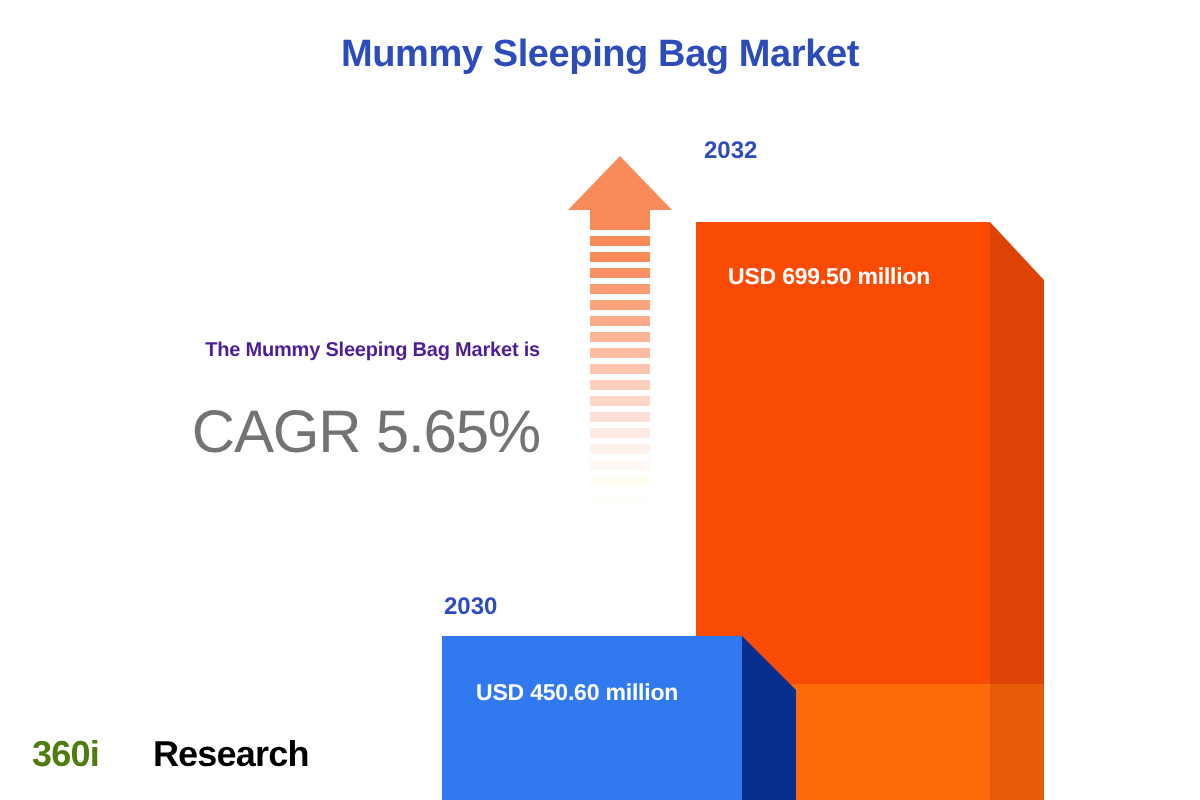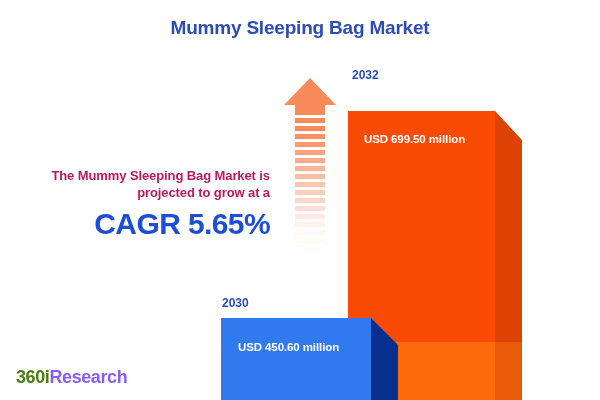--- a/index.html
+++ b/index.html
@@ -35,46 +35,46 @@
 
   
   #statement-block {
     position: absolute;
     left: 14px;
     top: 167px;
     width: 256px;
     text-align: right;
   }
   #statement-text {
-    font-size: 13px;
-    font-weight: bold;
-    color: #be185d;
+    font-size: 10px;
+    font-weight: bold;
+    color: #4c1d95;
     line-height: 17px;
     letter-spacing: -0.1px;
   }
   #cagr-value {
-    margin-top: 6px;
+    margin-top: 16px;
     font-size: 30px;
-    font-weight: bold;
-    color: #1d4ed8;
+    font-weight: normal;
+    color: #737373;
     letter-spacing: -0.6px;
     line-height: 34px;
   }
 
   
   #brand-logo {
     position: absolute;
     left: 16px;
     top: 367px;
     font-size: 18px;
     font-weight: bold;
     letter-spacing: -0.4px;
   }
   #brand-logo .logo-mark { color: #4d7c0f; }
-  #brand-logo .logo-word { color: #8b5cf6; }
+  #brand-logo .logo-word { color: #000000; margin-left: 27px; }
 
   
   #growth-arrow {
     position: absolute;
     left: 284px;
     top: 78px;
     width: 52px;
     height: 215px;
   }
   #arrow-head {
@@ -224,21 +224,20 @@
 </head>
 <body>
 
 <div id="infographic">
 
   <div id="chart-title">Mummy Sleeping Bag Market</div>
 
   <div id="statement-block">
     <div id="statement-text">
       <div>The Mummy Sleeping Bag Market is</div>
-      <div>projected to grow at a</div>
     </div>
     <div id="cagr-value">CAGR 5.65%</div>
   </div>
 
   <div id="growth-arrow">
     <div id="arrow-head"></div>
     <div id="arrow-neck"></div>
     <div id="arrow-shaft">
         <div class="arrow-stripe" style="background: rgb(249, 138, 90);"></div>
         <div class="arrow-stripe" style="background: rgb(249, 138, 90);"></div>

